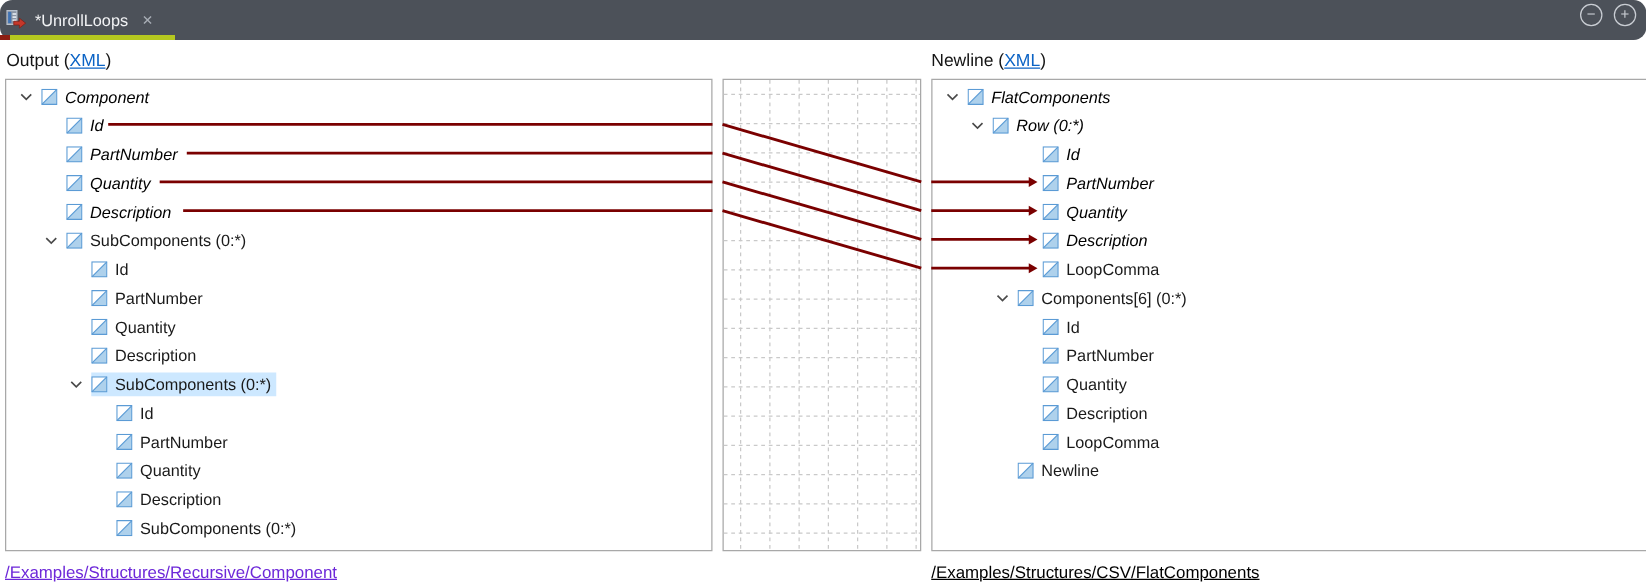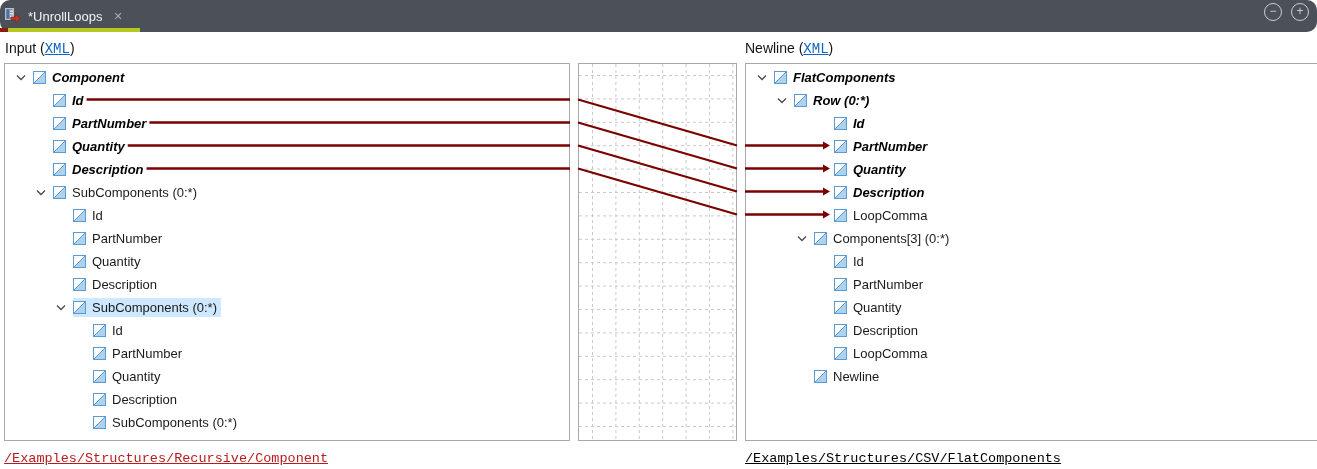--- a/index.html
+++ b/index.html
@@ -23,40 +23,40 @@
   .tab-underline{position:absolute;left:8px;top:28px;width:132px;height:4px;}
   .tab-zoom{
     position:absolute;right:8px;top:3px;display:flex;gap:9px;align-items:center;
   }
   .zoom-btn{
     width:16px;height:16px;border:1px solid #c9cdd3;border-radius:50%;
     color:#c9cdd3;font-size:12px;line-height:15px;text-align:center;cursor:pointer;
   }
   
   .pane-header{position:absolute;top:40px;font-size:14px;color:#141414;}
-  .pane-header a,.pane-footer a{text-decoration:underline;cursor:pointer;font-family:Liberation Mono, monospace;}
+  .pane-header a,.pane-footer a{text-decoration:underline;cursor:pointer;}
   .pane-footer{position:absolute;top:450px;font-size:13.5px;}
   
   .panel{
     position:absolute;top:63px;height:378px;background:#fff;
     border:1px solid #a8a8a8;box-sizing:border-box;overflow:hidden;
   }
   #input-panel{left:4px;width:566px;}
   #canvas-panel{left:578px;width:159px;}
   #output-panel{left:745px;width:677px;}
   .tree{padding-top:2px;}
   .tree-row{
     height:23px;display:flex;align-items:center;white-space:nowrap;
     font-size:13px;color:#1a1a1a;cursor:default;
   }
   .chevron{width:20px;display:inline-flex;justify-content:flex-start;
     align-items:center;padding-left:3px;box-sizing:border-box;flex:0 0 20px;}
   .node-body{display:inline-flex;align-items:center;padding:2px 4px 2px 0;}
   .node-icon{display:inline-flex;margin-right:6px;}
-  .node-label.bold{font-weight:bold;font-style:italic;color:#000;}
+  .node-label.bold{font-weight:normal;font-style:italic;color:#000;}
   
   #overlay{position:absolute;left:0;top:0;pointer-events:none;z-index:6;}
 </style>
 </head>
 <body>
 
 <div class="tabbar" style="background: rgb(76, 81, 89); border-radius: 10px;">
   <div class="tab">
     <span class="tab-icon">
       <svg width="16" height="16" viewBox="0 0 16 16">
@@ -73,21 +73,21 @@
   </div>
   <div class="tab-underline-accent" style="background: rgb(140, 29, 18);"></div>
   <div class="tab-underline" style="background: rgb(181, 200, 32);"></div>
   <div class="tab-zoom">
     <div class="zoom-btn">−</div>
     <div class="zoom-btn">+</div>
   </div>
 </div>
 
 <div class="pane-header" style="left:5px;">
-  <span>Input (</span><a class="xml-link" style="color: rgb(11, 99, 197);">XML</a><span>)</span>
+  <span>Output (</span><a class="xml-link" style="color: rgb(11, 99, 197);">XML</a><span>)</span>
 </div>
 <div class="pane-header" style="left:745px;">
   <span>Newline (</span><a class="xml-link" style="color: rgb(11, 99, 197);">XML</a><span>)</span>
 </div>
 
 <div class="panel" id="input-panel">
   <div class="tree" id="input-tree">
       <div class="tree-row" style="padding-left: 8px;">
         <span class="chevron">
           <svg width="10" height="7" viewBox="0 0 10 7">
@@ -443,21 +443,21 @@
         </span>
         <span class="node-body">
           <span class="node-icon">
             <svg width="13" height="13" viewBox="0 0 13 13">
               <rect x="0.5" y="0.5" width="12" height="12" fill="#ffffff"></rect>
               <path d="M0.5,12.5 L12.5,0.5 L12.5,12.5 Z" fill="#aed1ec"></path>
               <rect x="0.5" y="0.5" width="12" height="12" fill="none" stroke="#5b9bd5"></rect>
               <line x1="0.5" y1="12.5" x2="12.5" y2="0.5" stroke="#5b9bd5"></line>
             </svg>
           </span>
-          <span class="node-label">Components[3] (0:*)</span>
+          <span class="node-label">Components[6] (0:*)</span>
         </span>
       </div>
       <div class="tree-row" style="padding-left: 68px;">
         <span class="chevron"></span>
         <span class="node-body">
           <span class="node-icon">
             <svg width="13" height="13" viewBox="0 0 13 13">
               <rect x="0.5" y="0.5" width="12" height="12" fill="#ffffff"></rect>
               <path d="M0.5,12.5 L12.5,0.5 L12.5,12.5 Z" fill="#aed1ec"></path>
               <rect x="0.5" y="0.5" width="12" height="12" fill="none" stroke="#5b9bd5"></rect>
@@ -534,21 +534,21 @@
               <line x1="0.5" y1="12.5" x2="12.5" y2="0.5" stroke="#5b9bd5"></line>
             </svg>
           </span>
           <span class="node-label">Newline</span>
         </span>
       </div>
     </div>
 </div>
 
 <div class="pane-footer" style="left:4px;">
-  <a style="color: #b91c1c;">/Examples/Structures/Recursive/Component</a>
+  <a style="color: #6d28d9;">/Examples/Structures/Recursive/Component</a>
 </div>
 <div class="pane-footer" style="left:745px;">
   <a style="color: #000000;">/Examples/Structures/CSV/FlatComponents</a>
 </div>
 
 <svg id="overlay" width="1317" height="469">
     <line x1="592.5" y1="64" x2="592.5" y2="442" stroke="#c9c9c9" stroke-width="1" stroke-dasharray="3,3"></line>
     <line x1="615.9" y1="64" x2="615.9" y2="442" stroke="#c9c9c9" stroke-width="1" stroke-dasharray="3,3"></line>
     <line x1="639.3" y1="64" x2="639.3" y2="442" stroke="#c9c9c9" stroke-width="1" stroke-dasharray="3,3"></line>
     <line x1="662.6999999999999" y1="64" x2="662.6999999999999" y2="442" stroke="#c9c9c9" stroke-width="1" stroke-dasharray="3,3"></line>

